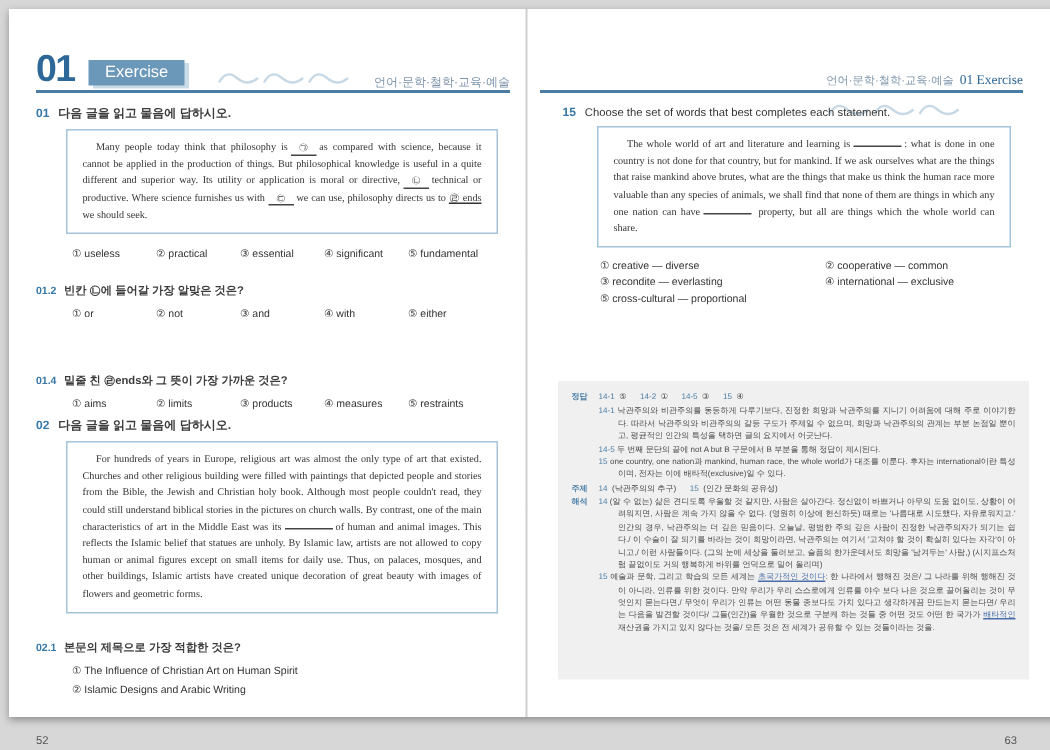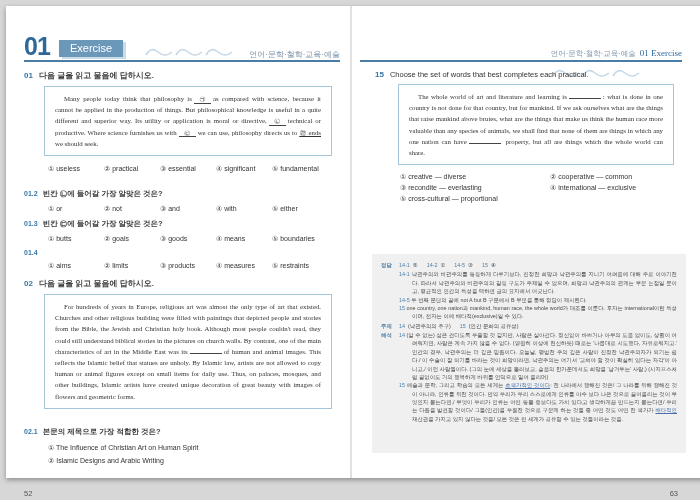--- a/index.html
+++ b/index.html
@@ -107,37 +107,25 @@
       </div>
       <div class="opts5">
         <span>① or</span>
         <span>② not</span>
         <span>③ and</span>
         <span>④ with</span>
         <span>⑤ either</span>
       </div>
     </div>
 
-    <div class="qblock" style="top:213px;">
-      <div class="sub-head">
-        <span class="subnum">01.3</span>
-        <span class="subq">빈칸 ㉢에 들어갈 가장 알맞은 것은?</span>
-      </div>
-      <div class="opts5">
-        <span>① butts</span>
-        <span>② goals</span>
-        <span>③ goods</span>
-        <span>④ means</span>
-        <span>⑤ boundaries</span>
-      </div>
-    </div>
 
     <div class="qblock" style="top:243px;">
       <div class="sub-head">
         <span class="subnum">01.4</span>
+        <span class="subq">밑줄 친 ㉣ends와 그 뜻이 가장 가까운 것은?</span>
       </div>
       <div class="opts5">
         <span>① aims</span>
         <span>② limits</span>
         <span>③ products</span>
         <span>④ measures</span>
         <span>⑤ restraints</span>
       </div>
     </div>
 
@@ -164,21 +152,21 @@
 
     <div class="rp-cat"><span>언어·문학·철학·교육·예술</span><span class="unitref">01 Exercise</span></div>
     <div class="hrule hr-r"></div>
     <svg class="waves" style="left:545px;top:59px;" width="92" height="15" viewBox="0 0 92 15">
       <path d="M2 11 Q7 2 14 8 T28 8 M32 11 Q37 2 44 8 T58 8 M62 11 Q67 2 74 8 T88 8" stroke="#c7d9e6" fill="none" stroke-width="1.6"></path>
     </svg>
 
     <div class="q15">
       <div class="q-head">
         <span class="qnum">15</span>
-        <span class="qtext-en">Choose the set of words that best completes each practical.</span>
+        <span class="qtext-en">Choose the set of words that best completes each statement.</span>
       </div>
       <div class="passage"><span>The whole world of art and literature and learning is</span><span class="blank-plain"></span><span>: what is done in one country is not done for that country, but for mankind. If we ask ourselves what are the things that raise mankind above brutes, what are the things that make us think the human race more valuable than any species of animals, we shall find that none of them are things in which any one nation can have</span><span class="blank-plain"></span> <span>property, but all are things which the whole world can share.</span></div>
       <div class="opts15">
         <span>① creative — diverse</span>
         <span>② cooperative — common</span>
         <span>③ recondite — everlasting</span>
         <span>④ international — exclusive</span>
         <span>⑤ cross-cultural — proportional</span>
       </div>
     </div>

